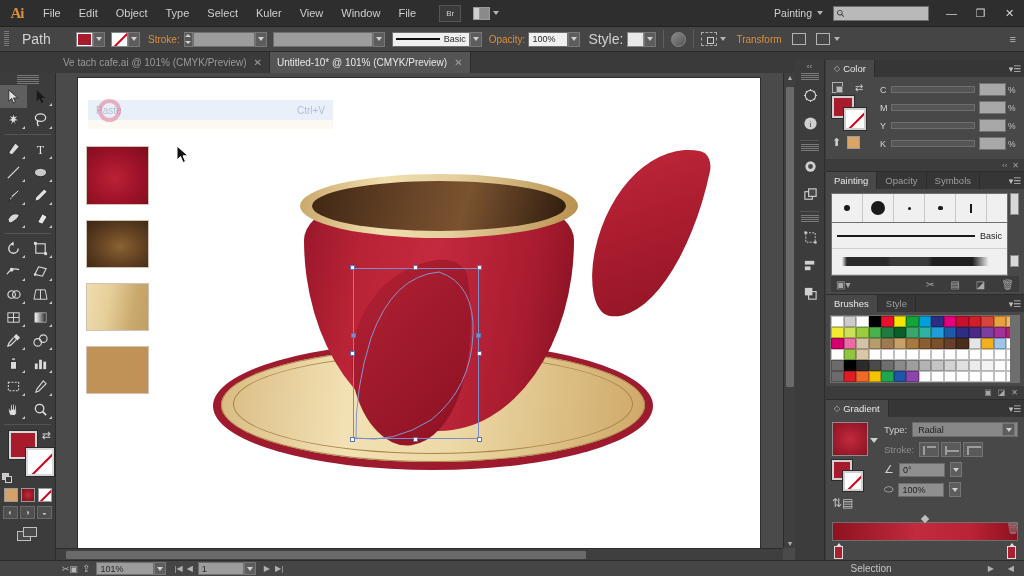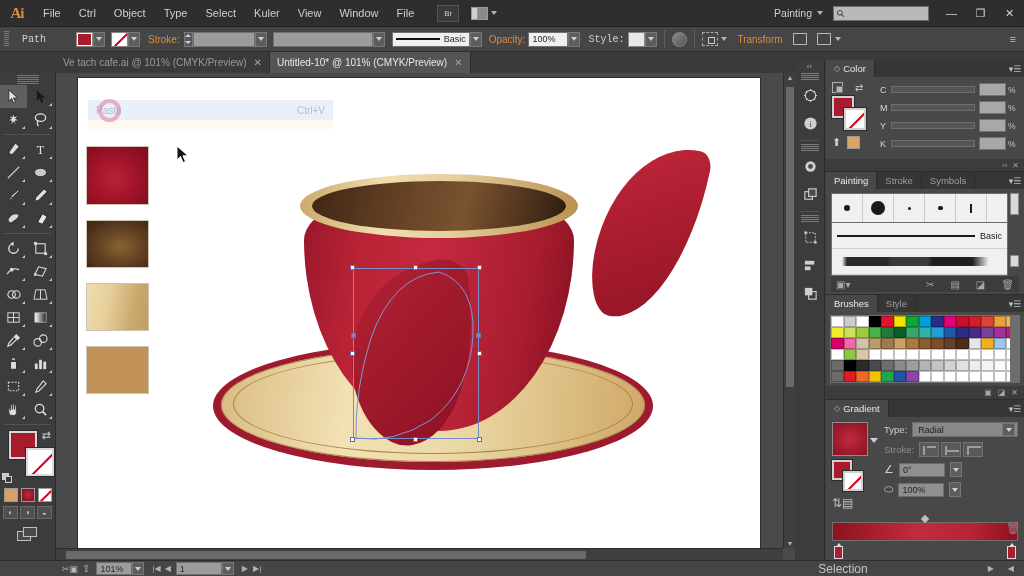--- a/index.html
+++ b/index.html
@@ -31,21 +31,21 @@
   .searchbox{ width:96px;height:15px;background:#b9b9b9;border:1px solid #6d6d6d; display:flex; align-items:center;
     padding-left:3px; margin-right:8px;}
   .search-glyph{ font-size:10px; color:#3a3a3a; transform:rotate(-45deg); }
   .wbtn{ width:29px;height:27px;display:flex;align-items:center;justify-content:center;font-size:11px;color:#d5d5d5;}
 
   
   .controlbar{ position:absolute; left:0; top:27px; width:1024px; height:25px;
     background:#454545; border-bottom:1px solid #2c2c2c; display:flex; align-items:center; padding-left:4px; }
   .grip{ width:5px; height:16px; margin-right:5px;
     background:repeating-linear-gradient(to bottom,#777 0 1px,transparent 1px 2px); }
-  .cb-label{ font-size:10px; color:#d2d2d2;font-family:Liberation Mono, monospace; }
+  .cb-label{ font-size:14px; color:#d2d2d2; }
   .cb-strong{ color:#d98f3c; font-size:10px; }
   .sw{ width:17px;height:15px;border:1px solid #868686; }
   .sw.fill{ background:#a81b2d; box-shadow:inset 0 0 0 1px #fff; }
   .sw.none{ background:#fff; position:relative; overflow:hidden; }
   .sw.none:after{ content:""; position:absolute; left:-3px; top:6px; width:24px;height:1.5px;
     background:#d0021b; transform:rotate(-45deg); }
   .sw.style{ background:#e8e8e8; }
   .dd{ width:12px;height:15px;background:#5d5d5d;border:1px solid #777; display:flex;align-items:center;justify-content:center;}
   .dd:after{ content:""; width:0;height:0;border-left:3px solid transparent;border-right:3px solid transparent;
     border-top:4px solid #d0d0d0;}
@@ -269,21 +269,21 @@
   .gr-opacity{ display:flex;align-items:center;gap:6px;margin-top:8px;}
 </style>
 </head>
 <body>
 
 <div id="app">
 
   <div class="menubar">
     <div class="ai-logo">Ai</div>
     <div class="menu-item">File</div>
-    <div class="menu-item">Ctrl</div>
+    <div class="menu-item">Edit</div>
     <div class="menu-item">Object</div>
     <div class="menu-item">Type</div>
     <div class="menu-item">Select</div>
     <div class="menu-item">Kuler</div>
     <div class="menu-item">View</div>
     <div class="menu-item">Window</div>
     <div class="menu-item">File</div>
     <div class="br-btn">Br</div>
     <div class="arrange-btn">
       <div class="arrange-ico">
@@ -741,21 +741,21 @@
       </div>
       <div class="pnl-foot">
         <span>‹‹</span>
         <span>✕</span>
       </div>
     </div>
 
     <div class="pnl">
       <div class="pnl-tabs">
         <div class="ptab active">Painting</div>
-        <div class="ptab">Stroke</div>
+        <div class="ptab">Opacity</div>
         <div class="ptab">Symbols</div>
         <div class="pt-spacer"></div>
         <div class="pmenu">▾☰</div>
       </div>
       <div class="pnl-body" style="padding:4px 5px 2px;position:relative">
         <div style="display:flex">
           <div style="flex:1">
             <div class="brush-grid">
               <div class="brush-cell">
                   <span class="bdot" style="width:6px;height:6px"></span>
@@ -1001,31 +1001,31 @@
       </div>
     </div>
   </div>
 
   <div style="position:absolute;left:0;bottom:0;width:1024px;height:16px;background:#454545;border-top:1px solid #2c2c2c;display:flex;align-items:center;">
     <div style="width:56px"></div>
     <div style="display:flex;align-items:center;gap:4px;padding-left:6px">
       <span style="color:#b8b8b8;font-size:9px">✂▣</span>
       <span style="color:#b8b8b8;font-size:10px">⇪</span>
     </div>
-    <div class="field dark" style="width:36px;margin-left:6px;height:13px">101%</div>
+    <div class="field dark" style="width:58px;margin-left:6px;height:13px">101%</div>
     <div class="dd" style="height:13px"></div>
     <div style="display:flex;align-items:center;gap:4px;margin-left:8px;color:#b0b0b0;font-size:8px">
       <span>|◀</span>
       <span>◀</span>
     </div>
     <div class="field dark" style="width:46px;margin-left:5px;height:13px">1</div>
     <div class="dd" style="height:13px"></div>
     <div style="display:flex;align-items:center;gap:5px;margin-left:8px;color:#b0b0b0;font-size:8px">
       <span>▶</span>
       <span>▶|</span>
     </div>
     <div style="flex:1"></div>
-    <div style="color:#c4c4c4;font-size:12px;margin-right:120px">Selection</div>
+    <div style="color:#c4c4c4;font-size:10px;margin-right:96px">Selection</div>
     <div style="color:#b0b0b0;font-size:8px;margin-right:14px">▶</div>
     <div style="color:#b0b0b0;font-size:8px;margin-right:10px">◀</div>
   </div>
 
 </div>
 
 </body></html>

